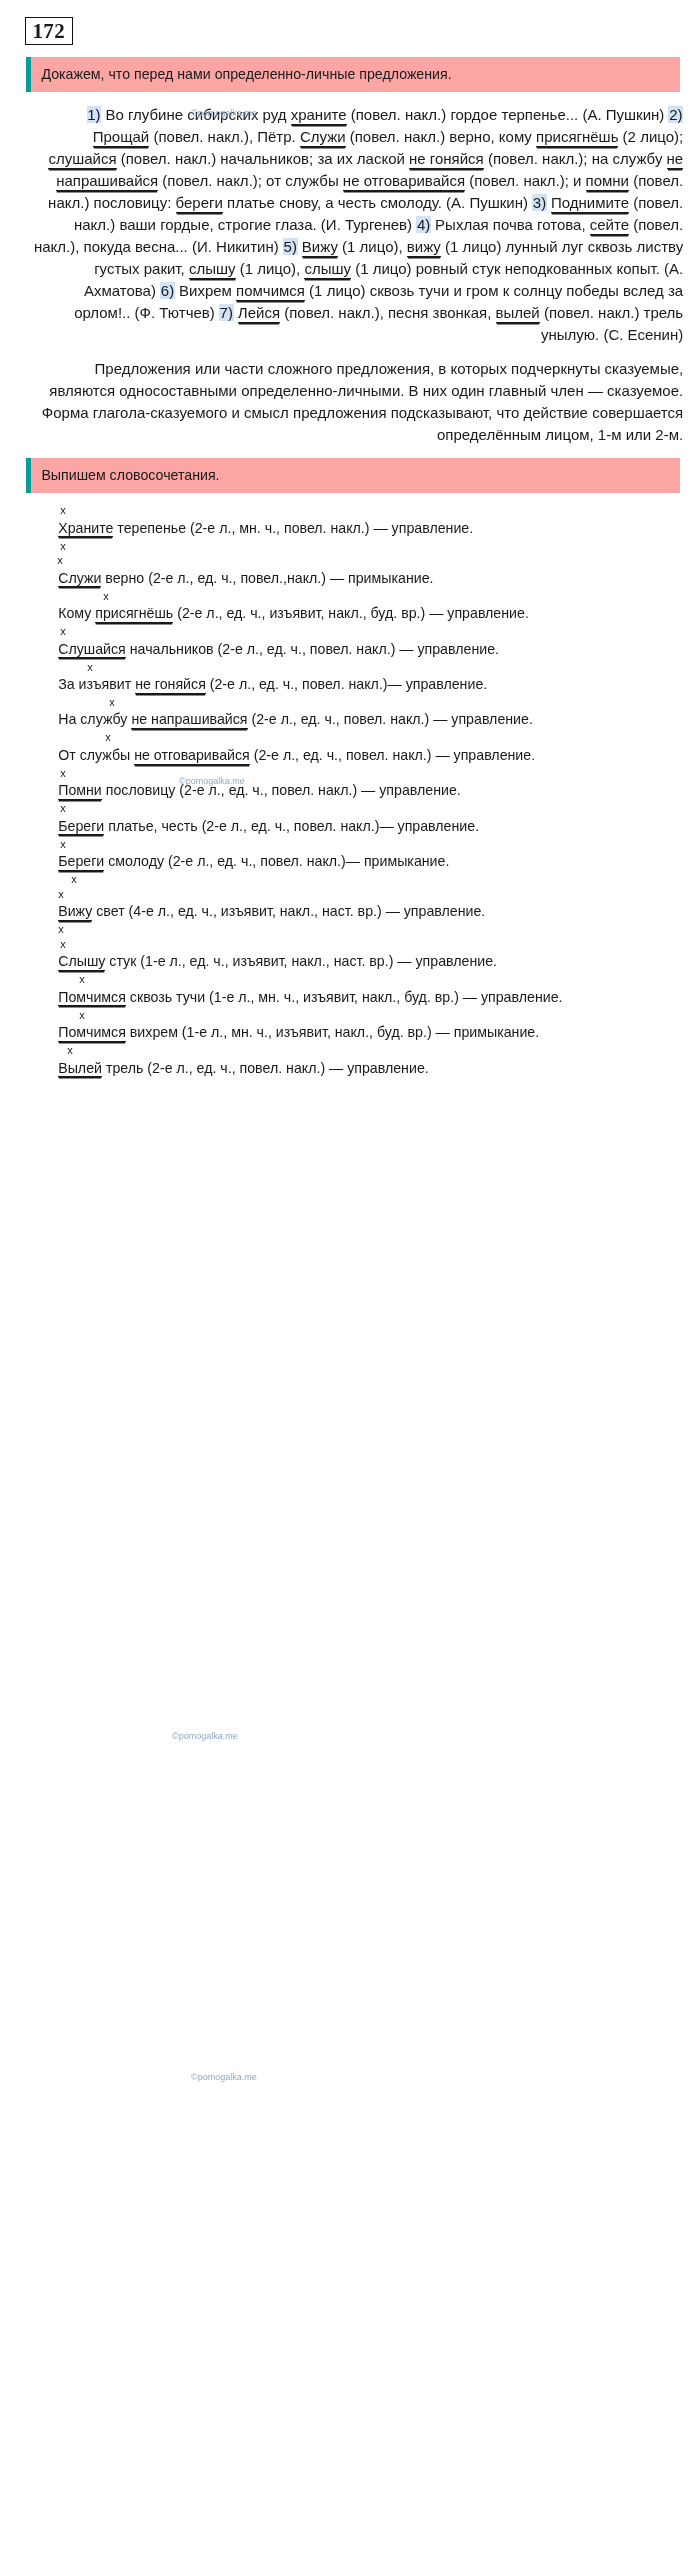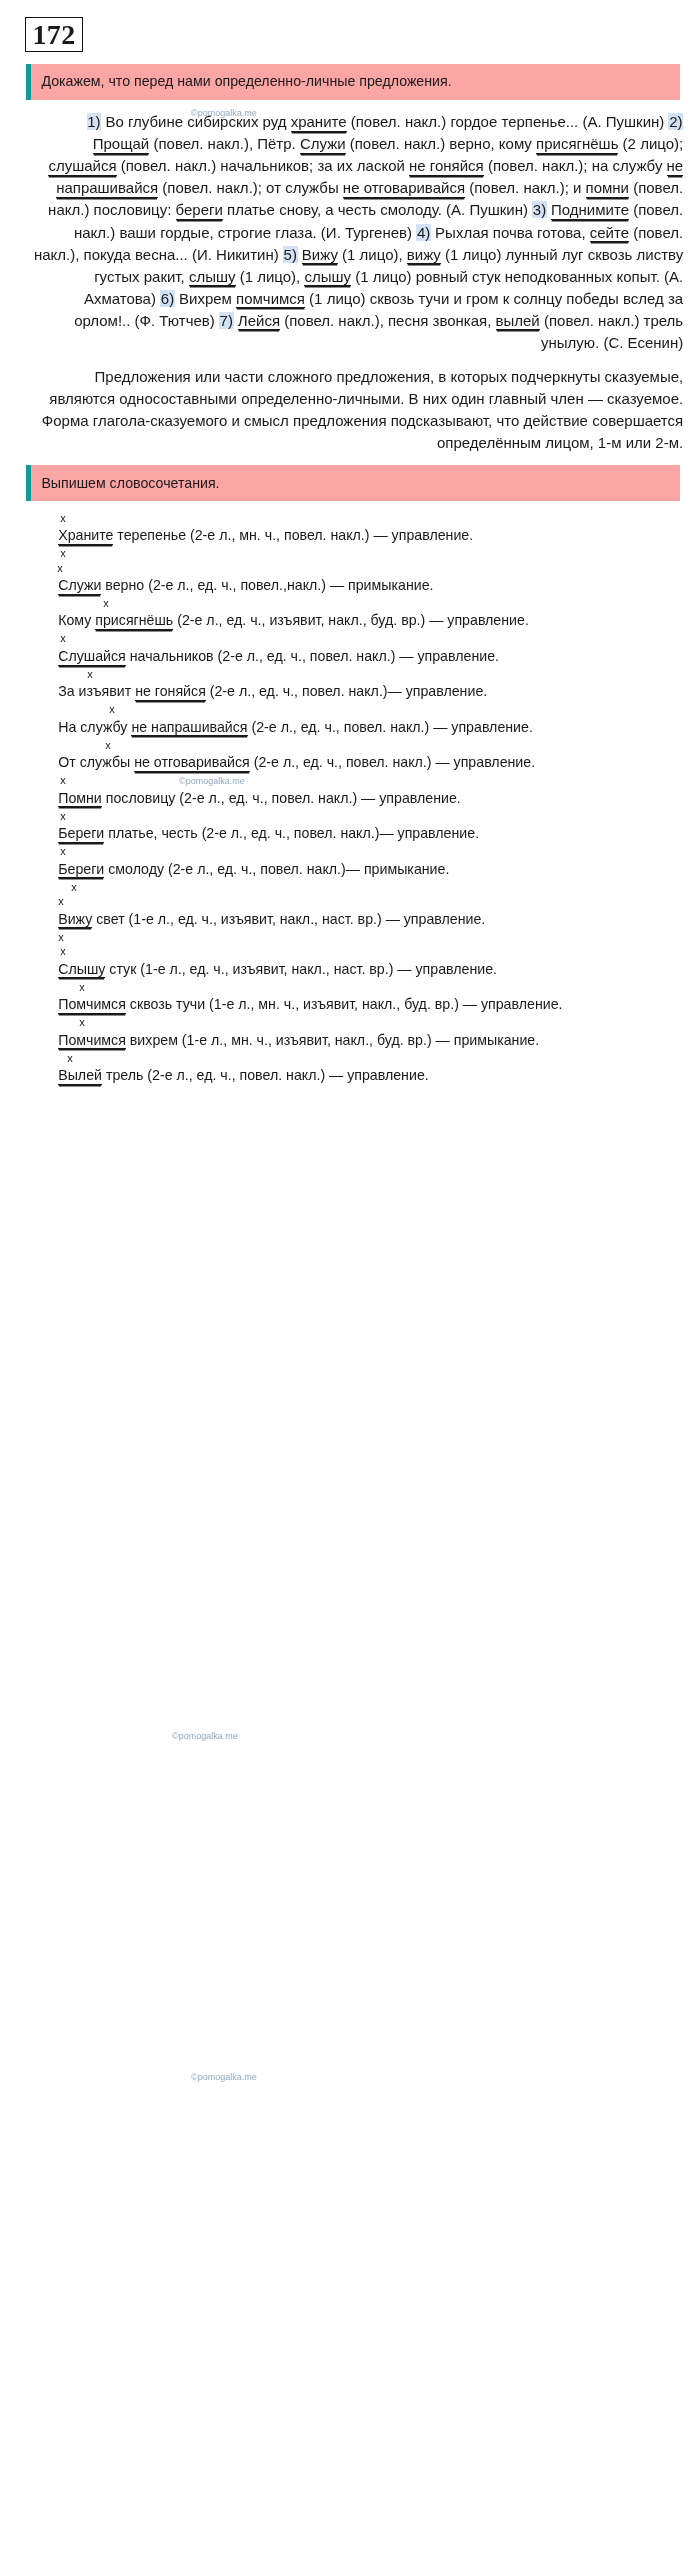--- a/index.html
+++ b/index.html
@@ -19,21 +19,21 @@
     box-sizing: border-box;
     padding: 13px 16px 22px 16px;
     position: relative;
   }
 
   
   .ex-number {
     display: inline-block;
     border: 1.5px solid #111111;
     padding: 1.5px 6.6px 2.2px 6.6px;
-    font-size: 28px;
+    font-size: 21px;
     font-weight: bold;
     line-height: 1.05;
     font-family: "Liberation Serif", serif;
     letter-spacing: 0.4px;
     margin: 4.4px 0 11.7px 8.8px;
   }
 
   
   .callout {
     background: #fca5a5;
@@ -167,21 +167,21 @@
       </div>
       <div class="colloc-item">
         <div class="xmark-row" style="padding-left: 34px;">х</div>
         <div class="colloc-text"><span class="pred">Береги</span><span> смолоду (2-е л., ед. ч., повел. накл.)— примыкание.</span></div>
       </div>
       <div class="colloc-item">
         <div class="xmark-row" style="padding-left: 45px;">х</div>
       </div>
       <div class="colloc-item">
         <div class="xmark-row" style="padding-left: 32px;">х</div>
-        <div class="colloc-text"><span class="pred">Вижу</span><span> свет (1-е л., ед. ч., изъявит, накл., наст. вр.) — управление.</span></div>
+        <div class="colloc-text"><span class="pred">Вижу</span><span> свет (4-е л., ед. ч., изъявит, накл., наст. вр.) — управление.</span></div>
       </div>
       <div class="colloc-item">
         <div class="xmark-row" style="padding-left: 32px;">х</div>
       </div>
       <div class="colloc-item">
         <div class="xmark-row" style="padding-left: 34px;">х</div>
         <div class="colloc-text"><span class="pred">Слышу</span><span> стук (1-е л., ед. ч., изъявит, накл., наст. вр.) — управление.</span></div>
       </div>
       <div class="colloc-item">
         <div class="xmark-row" style="padding-left: 53px;">х</div>

